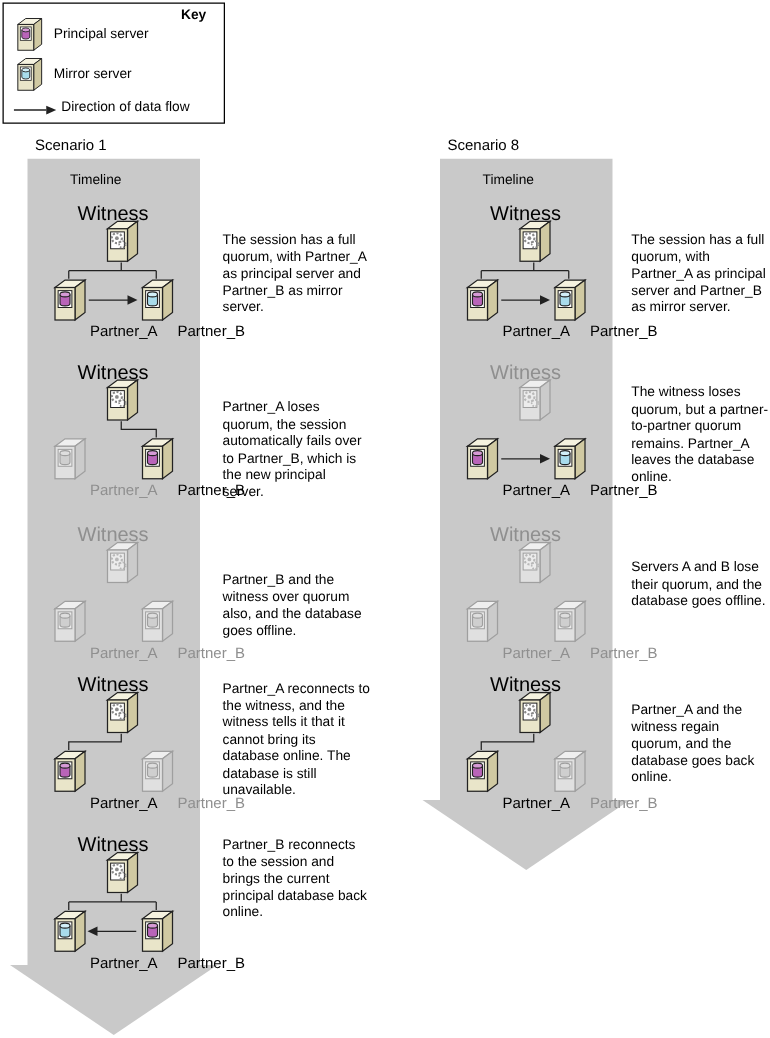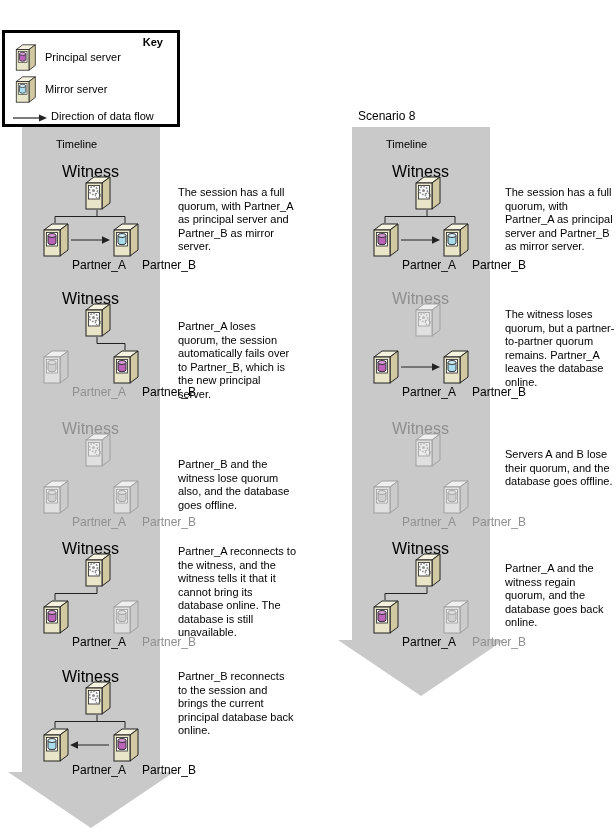--- a/index.html
+++ b/index.html
@@ -2,21 +2,21 @@
 <html><head>
 <meta charset="utf-8">
 <style>
   * { margin:0; padding:0; box-sizing:border-box; }
   html,body { width:616px; height:830px; }
   body {
     position:relative; background:#ffffff; overflow:hidden;
     font-family:"Liberation Sans", sans-serif; color:#000;
   }
   .keybox { position:absolute; left:2px; top:2px; width:178px; height:97px;
-            border:3px solid #000000; background:#fff; z-index:5;margin-top:28px; }
+            border:1px solid #000000; background:#fff; z-index:5; }
   .key-title { position:absolute; right:14px; top:3px; font-size:11px; font-weight:bold; }
   .key-row-icon { position:absolute; width:24px; height:27px; }
   .key-row-icon svg { display:block; width:100%; height:100%; }
   .key-label { position:absolute; font-size:11px; white-space:nowrap; }
   .scenario-label { position:absolute; font-size:12px; }
   .tl-body { position:absolute; background:#c9c9c9; z-index:0; }
   .tl-head { position:absolute; width:0; height:0;
              border-left:83px solid transparent; border-right:83px solid transparent;
              border-top:56px solid #c9c9c9; z-index:0; }
   .tl-label { position:absolute; width:70px; font-size:11px; z-index:2; }
@@ -197,21 +197,21 @@
         <polygon points="20,7 28,1 28,27 20,33" fill="#cbcbcb" stroke="#9f9f9f"></polygon>
         <rect x="4" y="7" width="16" height="26" fill="#e0e0e0" stroke="#9f9f9f"></rect>
         <rect x="6.5" y="9.5" width="11" height="13.5" fill="#ececec" stroke="#9f9f9f" stroke-width="0.8"></rect>
         <path d="M8 12.5 v7.2 a4 2 0 0 0 8 0 v-7.2" fill="#cfcfcf" stroke="#9f9f9f" stroke-width="0.9"></path>
         <ellipse cx="12" cy="12.5" rx="4" ry="2" fill="#dedede" stroke="#9f9f9f" stroke-width="0.9"></ellipse>
       </svg>
     </div>
   <div class="plabel pa off">Partner_A</div>
   <div class="plabel pb off">Partner_B</div>
 </div>
-<div class="desc" style="left:178px;top:458px;width:118px">Partner_B and the witness lose quorum also, and the database goes offline.</div>
+<div class="desc" style="left:178px;top:458px;width:118px">Partner_B and the witness over quorum also, and the database goes offline.</div>
 
 <div class="stage" style="left:28px;top:540px">
   <svg class="connectors" viewBox="0 0 150 128">
       <path d="M69 47 V53.5 H27 V60" fill="none" stroke="#222" stroke-width="1"></path>
     </svg>
   <div class="witness-label">Witness</div>
   <div class="icon witness">
       <svg viewBox="0 0 30 34">
         <polygon points="4,7 12,1 28,1 20,7" fill="#f5f2df" stroke="#222"></polygon>
         <polygon points="20,7 28,1 28,27 20,33" fill="#d0c9a2" stroke="#222"></polygon>

